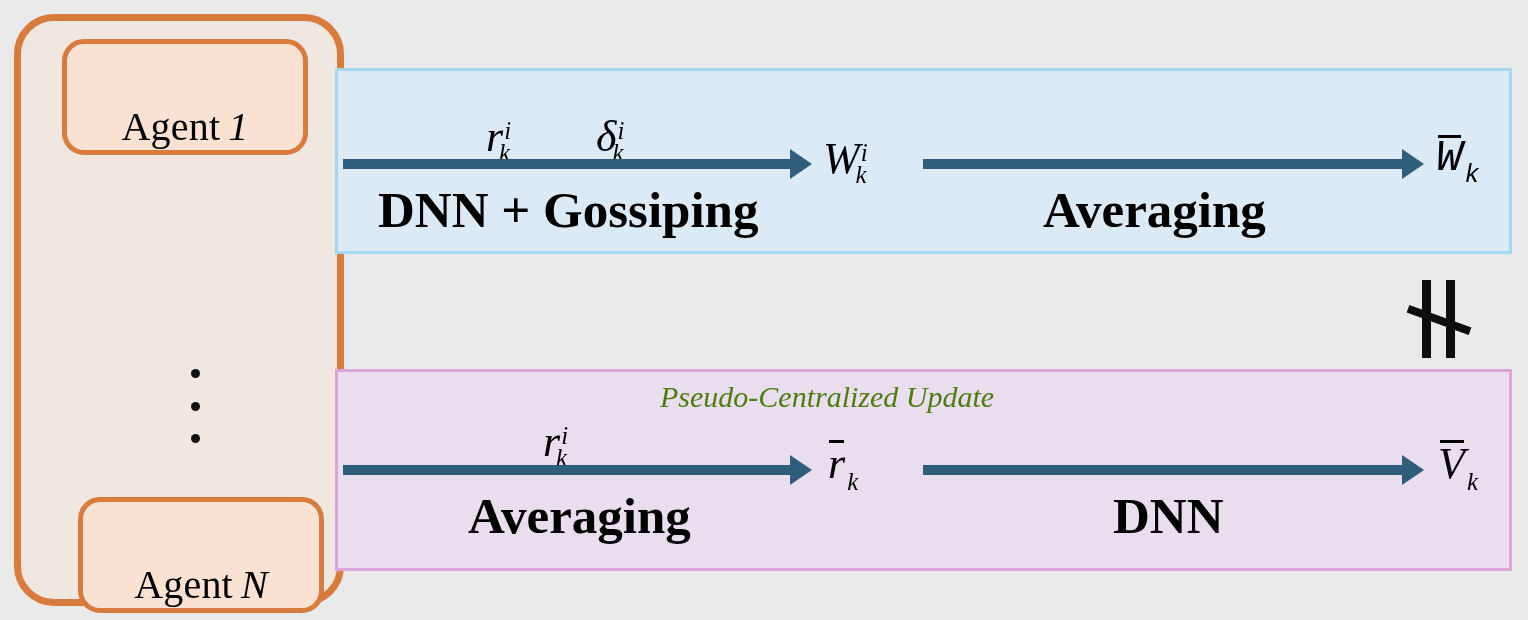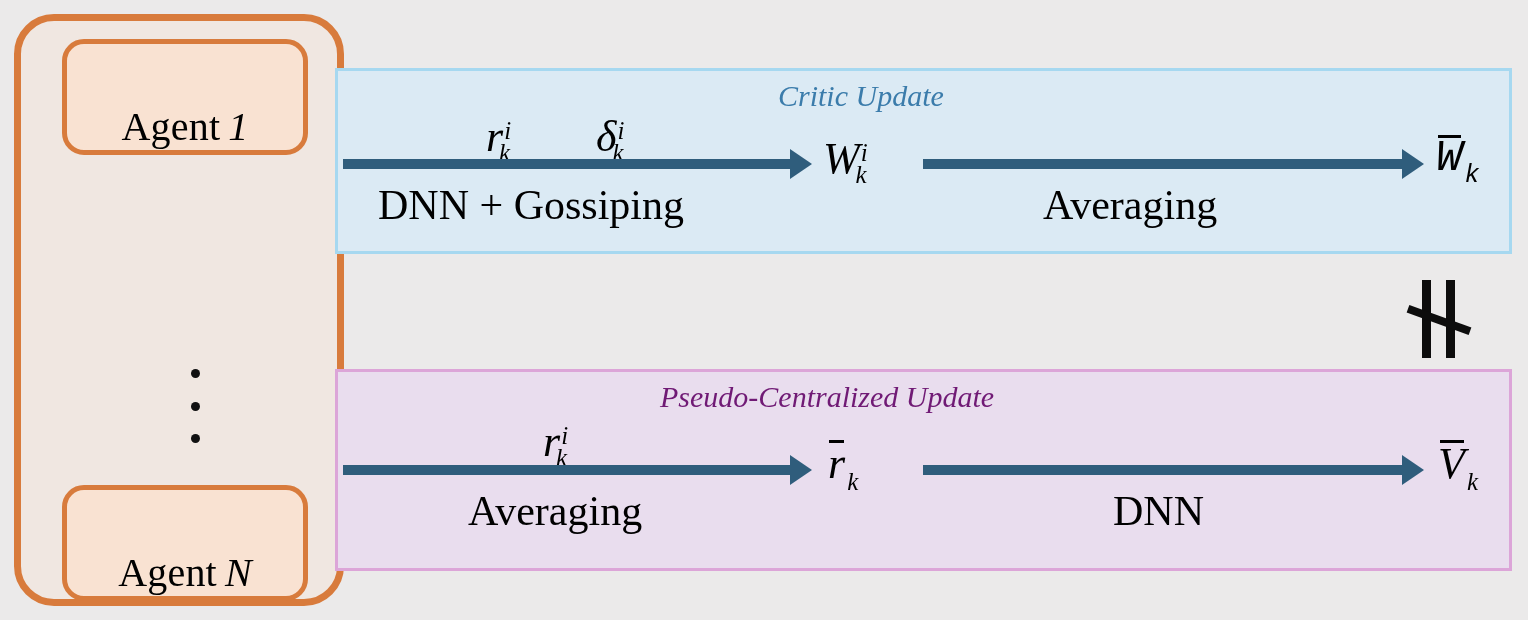--- a/index.html
+++ b/index.html
@@ -25,21 +25,21 @@
     background:#f9e2d2;
     box-sizing:border-box;
     display:flex;align-items:flex-end;justify-content:center;
   }
   .agent-box .lbl{
     font-size:40px;color:#000;white-space:nowrap;letter-spacing:.2px;
   }
   .agent-box .lbl .idx{font-style:italic;padding-left:8px;}
   .agent-1{top:18px;}
   .agent-2{top:168px;}
-  .agent-n{top:464px;}
+  .agent-n{top:476px;margin-left:16px;}
 
   .vdots{
     position:absolute;left:154px;top:348px;width:40px;height:74px;
     display:flex;flex-direction:column;align-items:center;justify-content:space-between;
   }
   .vdots i{display:block;width:9px;height:9px;border-radius:50%;background:#111;}
 
   
   .panel{position:absolute;box-sizing:border-box;}
   .panel-critic{
@@ -49,21 +49,21 @@
   .panel-pseudo{
     left:335px;top:369px;width:1177px;height:202px;
     background:#e9ddee;border:3px solid #dca5d8;
   }
 
   .panel-title{
     position:absolute;top:8px;
     font-style:italic;font-size:30px;white-space:nowrap;
   }
   .title-critic{left:440px;color:#3b7cab;}
-  .title-pseudo{left:322px;color:#701a75;}
+  .title-pseudo{left:322px;color:#4d7c0f;}
 
   
   .arrow{position:absolute;height:10px;background:#2f5d7c;}
   .arrow::after{
     content:"";position:absolute;right:-21px;top:50%;
     transform:translateY(-50%);
     width:0;height:0;
     border-left:22px solid #2f5d7c;
     border-top:15px solid transparent;
     border-bottom:15px solid transparent;
@@ -79,21 +79,21 @@
   .math .sup{font-style:italic;font-size:25px;vertical-align:super;position:relative;top:-6px;left:1px;}
   .math .sub{font-style:italic;font-size:25px;vertical-align:sub;position:relative;top:6px;left:-11px;}
   .math .subr{font-style:italic;font-size:25px;vertical-align:sub;position:relative;top:8px;left:2px;}
   .ovl{position:relative;display:inline-block;font-style:italic;font-size:44px;}
   .ovl::before{
     content:"";position:absolute;left:6%;right:4%;top:0.04em;
     height:3px;background:#000;
   }
 
   .word{
-    position:absolute;font-size:42px;color:#000;white-space:nowrap;
+    position:absolute;font-size:51px;color:#000;white-space:nowrap;font-weight:bold;
   }
 
   
   .nparallel{
     position:absolute;left:1408px;top:280px;width:64px;height:78px;
   }
   .nparallel .bar{position:absolute;top:0;width:9px;height:78px;background:#0d0d0d;}
   .nparallel .b1{left:14px;}
   .nparallel .b2{left:38px;}
   .nparallel .slash{
@@ -119,21 +119,20 @@
         <i></i>
     </div>
 
     <div class="agent-box agent-n">
       <span class="lbl"><span>Agent</span><span class="idx">N</span></span>
     </div>
   </div>
 
   <div class="panel panel-critic">
 
-    <div class="panel-title title-critic">Critic Update</div>
 
     <div class="math" style="left:148px;top:40px;">
       <span class="base">r</span><span class="sup">i</span><span class="sub">k</span>
     </div>
     <div class="math" style="left:258px;top:40px;">
       <span class="base">δ</span><span class="sup">i</span><span class="sub">k</span>
     </div>
 
     <div class="arrow" style="left:5px;top:88px;width:448px;"></div>
 

